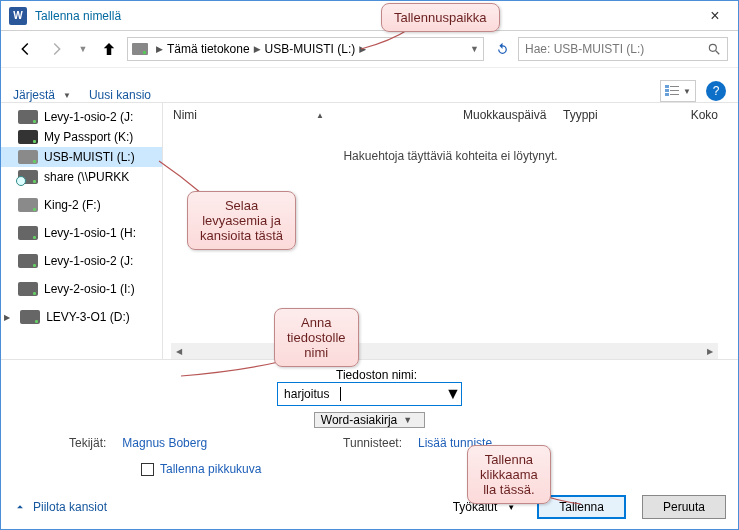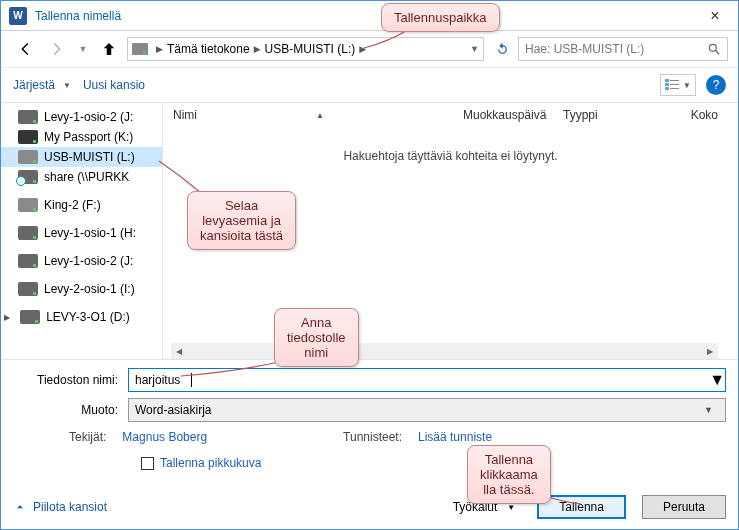--- a/index.html
+++ b/index.html
@@ -15,21 +15,21 @@
     .nav-btn.active { color: #000; }
     .nav-btn svg { width: 18px; height: 18px; }
     .breadcrumb { flex: 1; height: 24px; border: 1px solid #ccc; display: flex; align-items: center; padding: 0 4px; font-size: 12px; }
     .breadcrumb-sep { margin: 0 4px; color: #555; font-size: 9px; }
     .drive-icon { width: 16px; height: 12px; background: #888; margin-right: 4px; border-radius: 1px; position: relative; }
     .drive-icon::after { content: ''; position: absolute; bottom: 1px; right: 2px; width: 3px; height: 3px; background: #5c5; border-radius: 1px; }
     .nav-refresh { width: 24px; display: flex; align-items: center; justify-content: center; color: #1e5fb8; margin-left: 2px; }
     .searchbox { width: 210px; height: 24px; border: 1px solid #ccc; padding: 0 6px; font-size: 12px; color: #777; display: flex; align-items: center; }
     .searchbox svg { margin-left: auto; width: 14px; height: 14px; color: #666; }
     
-    .toolbar { height: 36px; border-top: 1px solid #eee; border-bottom: 1px solid #e4e4e4; display: flex; align-items: center; padding: 0 12px; gap: 12px; font-size: 12px; }
+    .toolbar { height: 36px; border-top: 1px solid #eee; border-bottom: 1px solid #e4e4e4; display: flex; align-items: flex-end; padding: 0 12px; gap: 18px; font-size: 12px; }
     .toolbar-btn { color: #15569e; display: flex; align-items: center; gap: 4px; }
     .toolbar-right { margin-left: auto; display: flex; align-items: center; gap: 10px; }
     .view-btn { width: 36px; height: 22px; border: 1px solid #ccc; display: flex; align-items: center; justify-content: center; }
     .help-btn { width: 20px; height: 20px; border-radius: 50%; background: #0e6fc9; color: #fff; font-size: 12px; display: flex; align-items: center; justify-content: center; }
     
     .main { display: flex; height: 257px; border-bottom: 1px solid #e4e4e4; }
     .sidebar { width: 162px; border-right: 1px solid #e4e4e4; overflow-y: auto; padding-top: 4px; }
     .sidebar-item { padding: 3px 4px 3px 17px; font-size: 12px; color: #000; display: flex; align-items: center; gap: 6px; }
     .sidebar-item.selected { background: #cce8ff; }
     .drive-ico { width: 20px; height: 14px; background: #666; border-radius: 2px; flex-shrink: 0; position: relative; }
@@ -45,21 +45,21 @@
     .col-sort { margin: 0 auto; font-size: 8px; color: #555; }
     .col-date { width: 100px; }
     .col-type { width: 80px; }
     .col-size { margin-left: auto; padding-right: 20px; }
     .empty-msg { text-align: center; font-size: 12px; color: #444; margin-top: 22px; }
     .hscroll { position: absolute; bottom: 0; left: 8px; right: 20px; height: 16px; background: #f0f0f0; display: flex; align-items: center; }
     .hscroll-btn { width: 16px; height: 16px; display: flex; align-items: center; justify-content: center; background: #f0f0f0; font-size: 8px; color: #666; }
     .hscroll-track { flex: 1; height: 16px; background: #f0f0f0; }
     
     .form-area { padding: 8px 12px 6px; }
-    .form-row { display: flex; align-items: center; margin-bottom: 6px; }
+    .form-row { display: flex; align-items: center; margin-bottom: 6px; flex-direction: column; }
     .form-label { width: 115px; text-align: right; font-size: 12px; color: #000; padding-right: 10px; }
     .form-input { flex: 1; height: 24px; border: 1px solid #0078d7; padding: 0 6px; font-size: 12px; background: #fff; }
     .form-input.combo { border: 1px solid #999; background: #efefef; display: flex; align-items: center; justify-content: space-between; }
     .form-input .caret, .form-input-wrap .caret { font-size: 9px; color: #555; padding: 0 6px; }
     .input-wrap { position: relative; flex: 1; display: flex; align-items: center; border: 1px solid #0078d7; }
     .input-wrap input { border: none; flex: 1; height: 22px; padding: 0 6px; font-size: 12px; outline: none; }
     .meta-row { display: flex; padding: 2px 0 2px 56px; font-size: 12px; align-items: center; gap: 16px; }
     .meta-row .lbl { color: #444; }
     .meta-row .val { color: #1e5fb8; }
     .meta-col2 { margin-left: 120px; }
@@ -219,21 +219,20 @@
 <div class="form-area">
   <div class="form-row">
     <div class="form-label">Tiedoston nimi:</div>
     <div class="input-wrap">
       <input type="text" value="harjoitus" style="">
       <span class="text-cursor" style="position:absolute;left:62px;"></span>
       <span class="caret">▼</span>
     </div>
   </div>
   <div class="form-row">
-    <div class="form-label">Muoto:</div>
     <div class="form-input combo">
       <span>Word-asiakirja</span>
       <span class="caret">▼</span>
     </div>
   </div>
   <div class="meta-row">
     <span class="lbl">Tekijät:</span>
     <span class="val">Magnus Boberg</span>
     <span class="lbl meta-col2">Tunnisteet:</span>
     <span class="val">Lisää tunniste</span>

